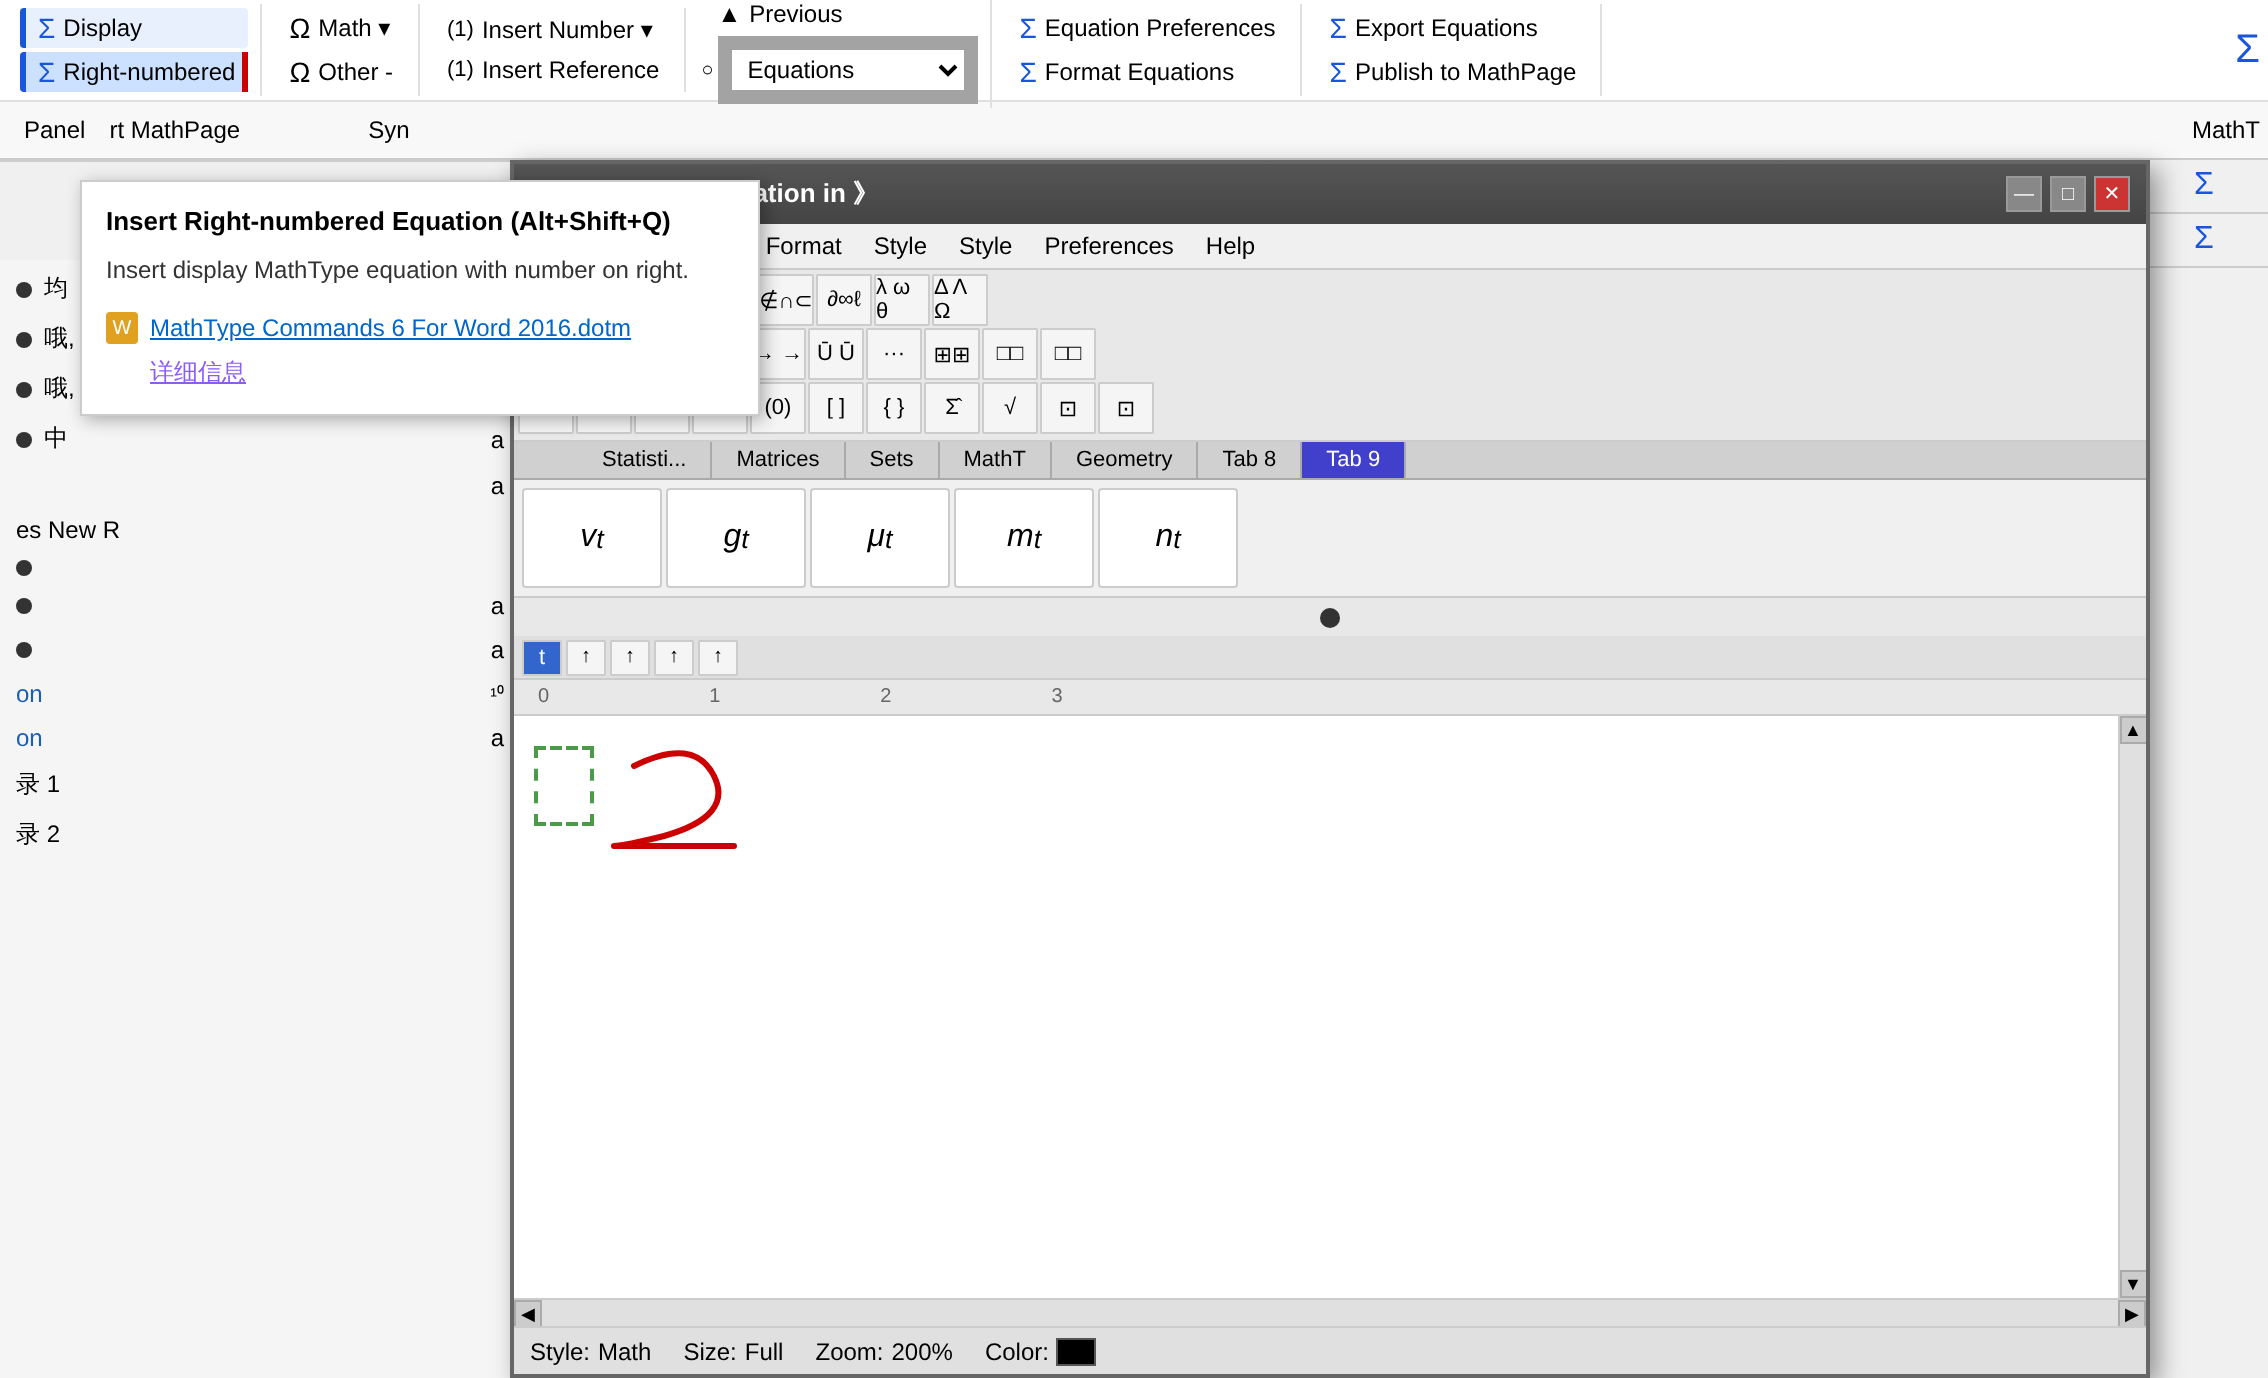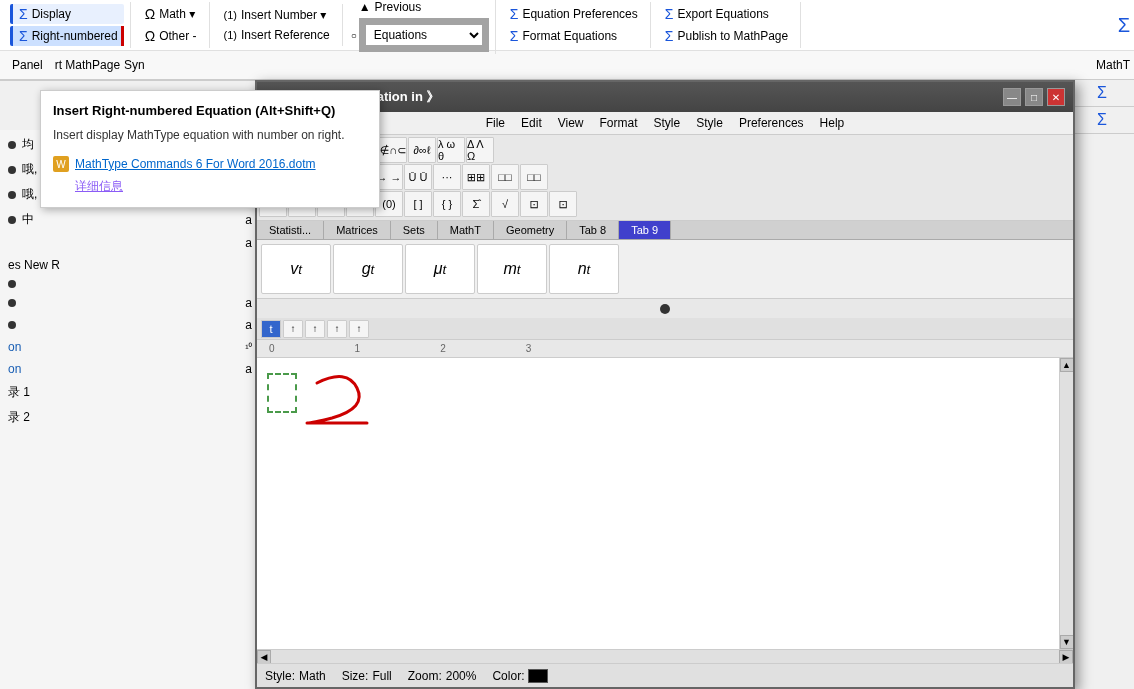--- a/index.html
+++ b/index.html
@@ -30,31 +30,31 @@
     
     .doc-area { position: absolute; top: 130px; left: 0; width: 260px; bottom: 0; background: #f5f5f5; overflow: hidden; }
     .bullet { width: 8px; height: 8px; border-radius: 50%; background: #333; flex-shrink: 0; }
 
     
     .mathtype-window { position: absolute; top: 80px; left: 255px; width: 820px; bottom: 0; background: #f0f0f0; border: 2px solid #666; box-shadow: 4px 4px 12px rgba(0,0,0,0.4); display: flex; flex-direction: column; z-index: 100; }
     .mathtype-titlebar { background: linear-gradient(to bottom, #555, #444); color: white; display: flex; align-items: center; padding: 4px 8px; height: 30px; }
     .mathtype-title-text { flex: 1; font-size: 13px; font-weight: bold; }
     .titlebar-btns { display: flex; gap: 4px; }
     .titlebar-btn { width: 18px; height: 18px; background: #888; border: 1px solid #999; color: white; font-size: 10px; cursor: pointer; display: flex; align-items: center; justify-content: center; }
-    .mathtype-menubar { background: #f0f0f0; border-bottom: 1px solid #ccc; display: flex; gap: 0; padding: 2px 4px; justify-content: center; }
+    .mathtype-menubar { background: #f0f0f0; border-bottom: 1px solid #ccc; display: flex; gap: 0; padding: 2px 4px; }
     .menu-item { padding: 2px 8px; font-size: 12px; cursor: pointer; border-radius: 2px; }
 
     
     .symbol-toolbar { background: #e8e8e8; border-bottom: 1px solid #ccc; padding: 2px; }
     .symbol-row { display: flex; align-items: center; gap: 1px; margin-bottom: 1px; }
     .sym-btn { width: 28px; height: 26px; background: #f5f5f5; border: 1px solid #ccc; cursor: pointer; display: flex; align-items: center; justify-content: center; font-size: 11px; border-radius: 1px; }
     .sym-section { display: flex; gap: 1px; margin-right: 4px; }
 
     
-    .tab-bar { display: flex; background: #d0d0d0; border-bottom: 1px solid #aaa; }
+    .tab-bar { display: flex; background: #d0d0d0; border-bottom: 1px solid #aaa; padding-left: 32px; }
     .tab-item { padding: 3px 12px; font-size: 11px; cursor: pointer; border-right: 1px solid #aaa; background: #d0d0d0; }
 
     
     .tab-item-blue { background: #4040cc; color: white; padding: 3px 12px; font-size: 11px; cursor: pointer; border-right: 1px solid #aaa; }
 
     
     .tab-content { display: flex; gap: 2px; padding: 4px; background: #f0f0f0; }
     .tab-sym-btn { min-width: 70px; height: 50px; background: white; border: 1px solid #ccc; cursor: pointer; display: flex; align-items: center; justify-content: center; font-size: 16px; font-style: italic; border-radius: 2px; }
     .eq-ruler { height: 18px; background: #e8e8e8; border-bottom: 1px solid #ccc; display: flex; align-items: center; font-size: 10px; color: #666; padding: 0 4px; }
     .eq-canvas { flex: 1; background: white; position: relative; padding: 20px; }
@@ -157,21 +157,21 @@
     </div>
 
     <div style="margin-left:auto;">
       <span style="font-size:20px; color:#1a56db;">Σ</span>
     </div>
   </div>
 
   <div class="ribbon-row2">
     <span style="padding: 0 8px;">Panel</span>
     <span>rt MathPage</span>
-    <span style="">Syn</span>
+    <span style="margin-left: 60px;">Syn</span>
     <span style="margin-left: auto;">MathT</span>
   </div>
 </div>
 
 <div class="tooltip-popup">
   <div class="tooltip-title">Insert Right-numbered Equation (Alt+Shift+Q)</div>
   <div class="tooltip-desc">Insert display MathType equation with number on right.</div>
   <div class="tooltip-link-row">
     <div class="tooltip-link-icon">W</div>
     <span class="tooltip-link">MathType Commands 6 For Word 2016.dotm</span>

